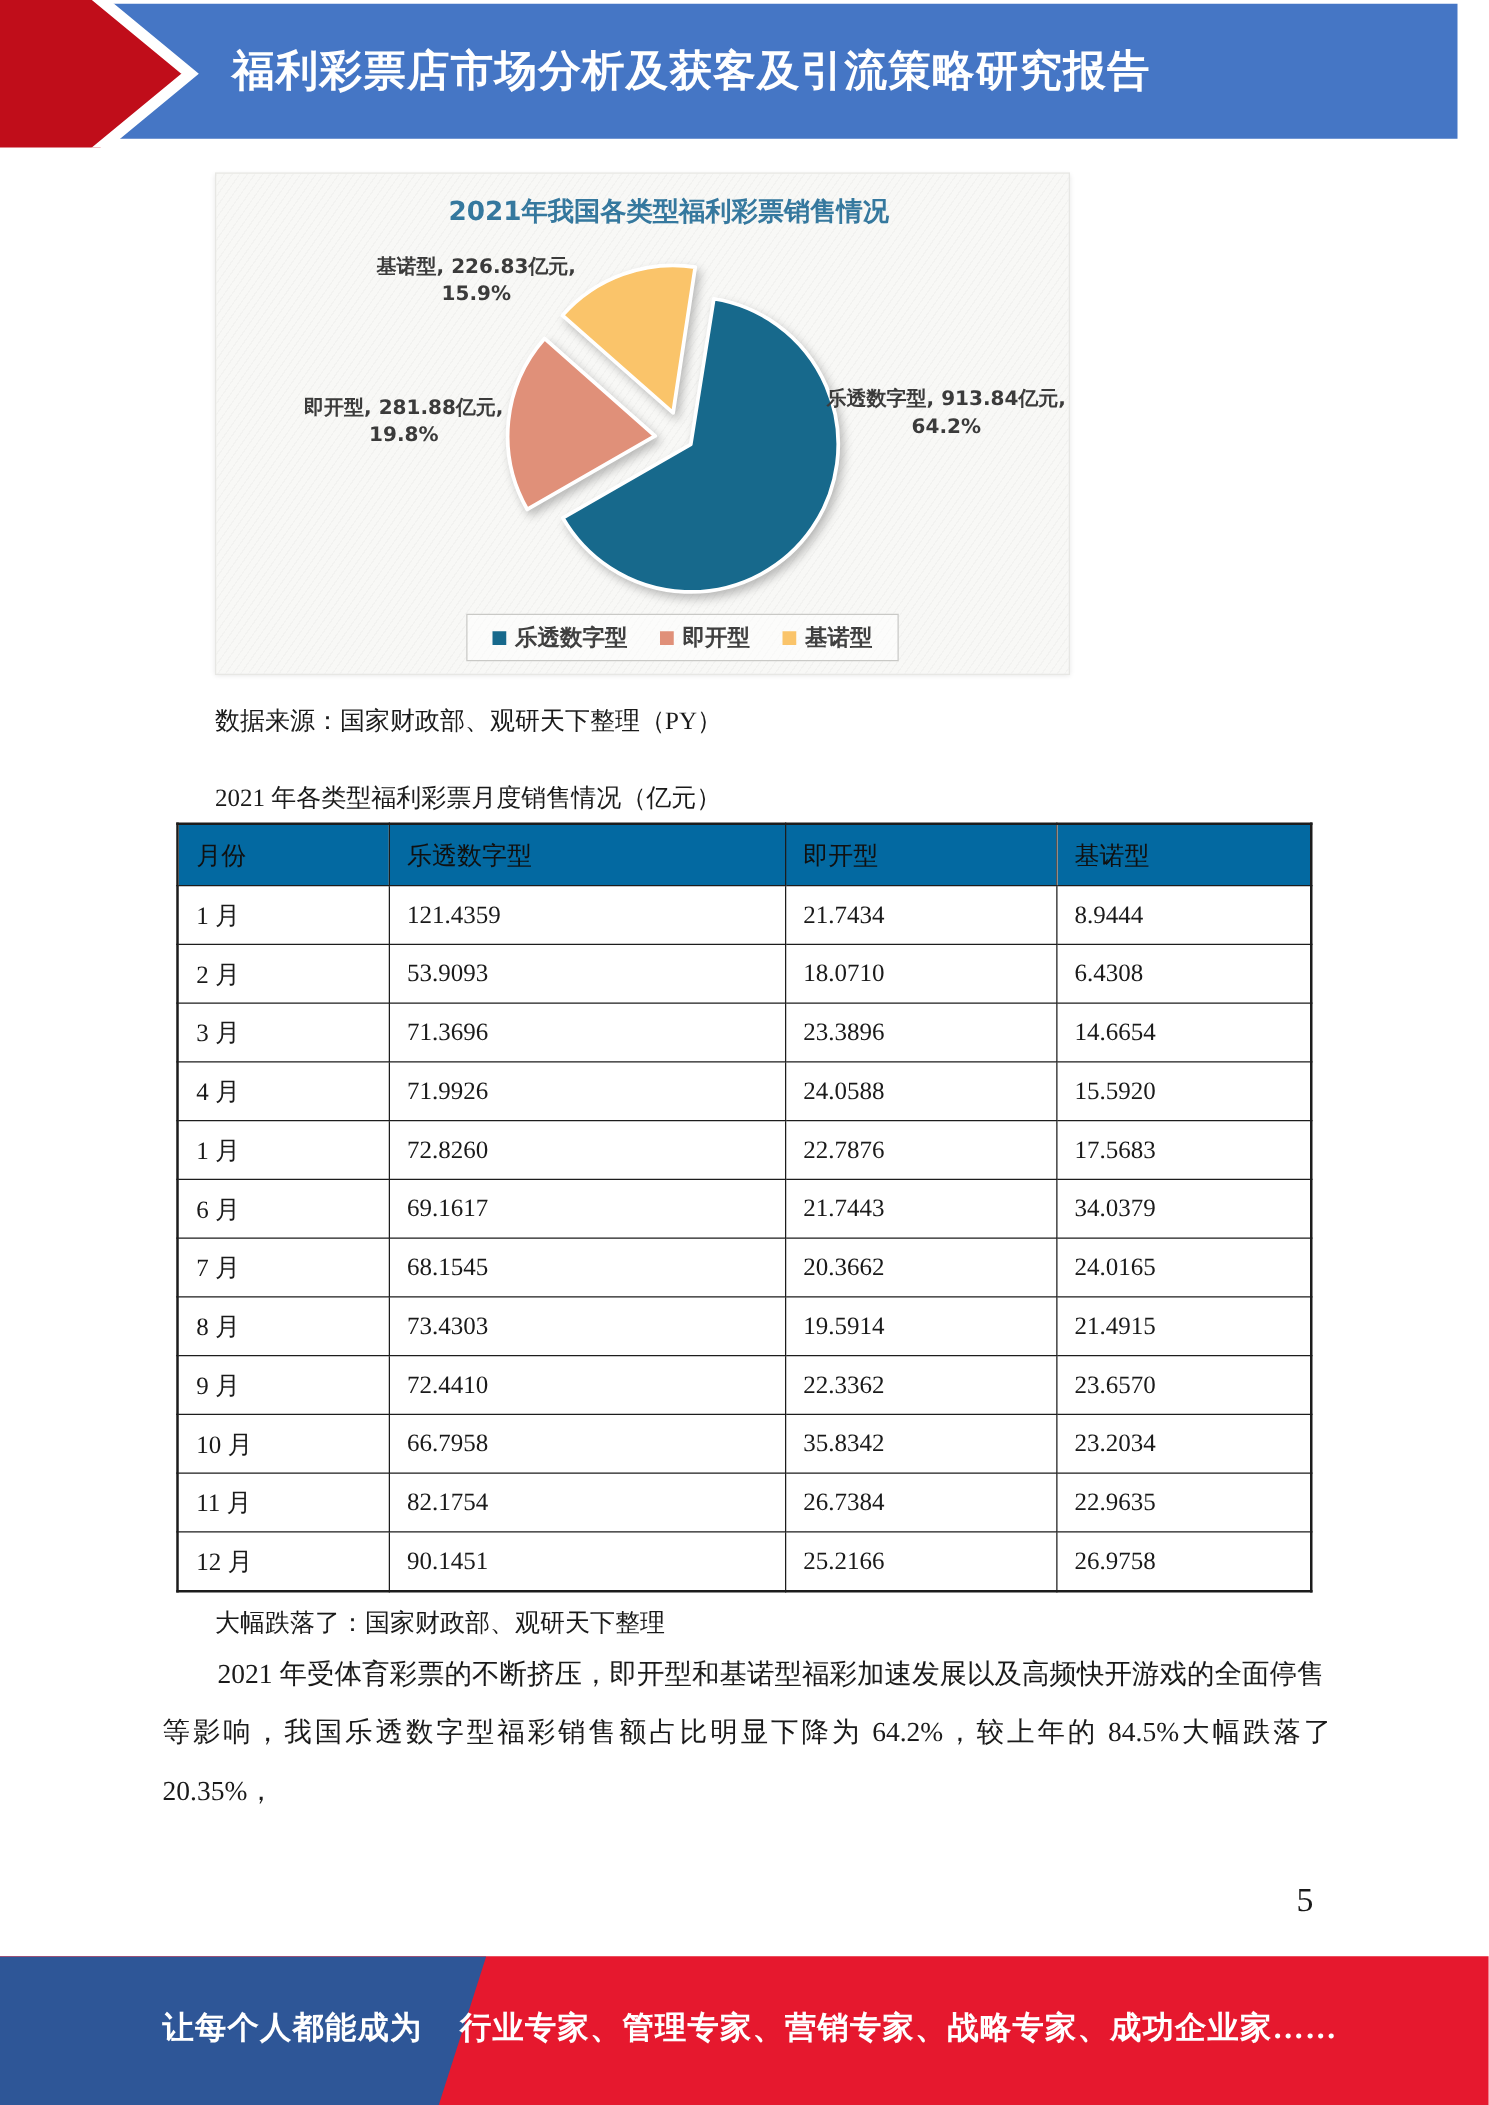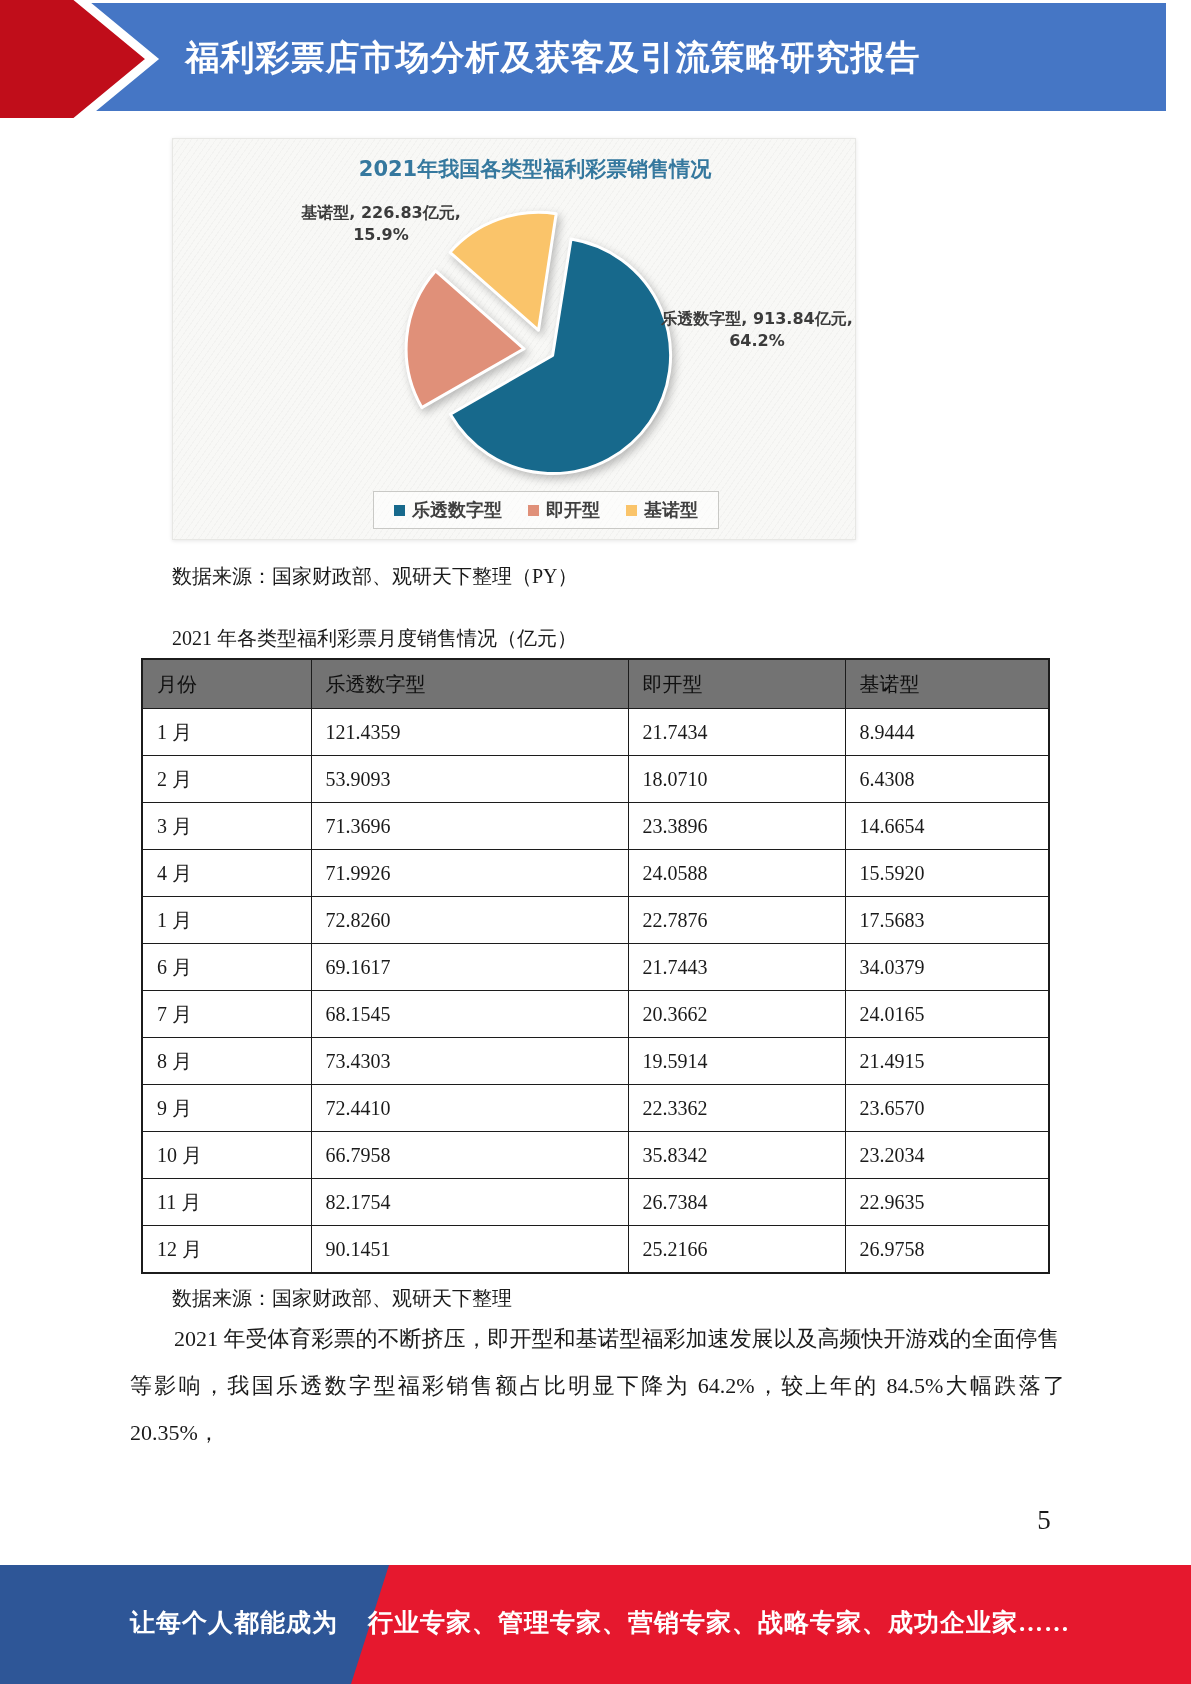--- a/index.html
+++ b/index.html
@@ -59,21 +59,21 @@
   .source-note-2{position:absolute;left:172px;top:1285px;font-size:20px;}
   
   .data-table{
     position:absolute;left:141px;top:658px;border-collapse:collapse;
     font-size:20px;table-layout:fixed;
   }
   .data-table td,.data-table th{
     border:1.5px solid #1c1c1c;padding:0 0 0 14px;text-align:left;
     font-weight:normal;overflow:hidden;white-space:nowrap;
   }
-  .data-table th{height:48px;background:#737373;color:#101010;}
+  .data-table th{height:48px;background:#0369a1;color:#101010;}
   .data-table td{height:46px;background:#ffffff;}
   .data-table{border:2.5px solid #1c1c1c;}
   
   .body-paragraph{position:absolute;left:130px;top:1315px;width:935px;font-size:22px;}
   .body-paragraph .para-line{line-height:47px;text-align:justify;}
   .para-line-1{text-indent:2em;}
   
   .page-number{position:absolute;left:1022px;top:1505px;width:44px;text-align:center;font-size:27px;}
   
   .footer{position:absolute;left:0;top:1565px;width:1191px;height:119px;}
@@ -106,20 +106,24 @@
 
   <svg class="pie-svg" width="684" height="402" viewBox="0 0 684 402">
       <path d="M 379.58826078102743 216.53815159301405 L 398.0475276557747 99.99092740278779 A 118 118 0 1 1 277.2739180436176 275.32399402307396 Z" fill="#17698C" stroke="#ffffff" stroke-width="3" stroke-linejoin="round" style="filter: drop-shadow(3px 4px 4px rgba(110,110,110,0.45));"></path>
       <path d="M 351.1110776264114 209.79204227327327 L 248.79673488900153 268.57788470333315 A 118 118 0 0 1 262.59797141001707 131.7572421650824 Z" fill="#E09079" stroke="#ffffff" stroke-width="3" stroke-linejoin="round" style="filter: drop-shadow(3px 4px 4px rgba(110,110,110,0.45));"></path>
       <path d="M 365.48277362638737 191.32413707610098 L 276.9696674099931 113.28933696791013 A 118 118 0 0 1 383.2093931426366 74.66323119702712 Z" fill="#FAC46A" stroke="#ffffff" stroke-width="3" stroke-linejoin="round" style="filter: drop-shadow(3px 4px 4px rgba(110,110,110,0.45));"></path>
     </svg>
 
   <div class="callout callout-keno">
     <div>基诺型, 226.83亿元,</div>
     <div>15.9%</div>
+  </div>
+  <div class="callout callout-jikai">
+    <div>即开型, 281.88亿元,</div>
+    <div>19.8%</div>
   </div>
   <div class="callout callout-letou">
     <div>乐透数字型, 913.84亿元,</div>
     <div>64.2%</div>
   </div>
 
   <div class="chart-legend">
       <span class="legend-item">
         <span class="legend-swatch" style="background: rgb(23, 105, 140);"></span>
         <span>乐透数字型</span>
@@ -223,21 +227,21 @@
       </tr>
       <tr>
         <td>12 月</td>
         <td>90.1451</td>
         <td>25.2166</td>
         <td>26.9758</td>
       </tr>
     </tbody>
 </table>
 
-<div class="source-note-2">数据来源：国家财政部、观研天下整理</div>
+<div class="source-note-2">大幅跌落了：国家财政部、观研天下整理</div>
 
 <div class="body-paragraph">
   <div class="para-line para-line-1">2021 年受体育彩票的不断挤压，即开型和基诺型福彩加速发展以及高频快开游戏的全面停售</div>
   <div class="para-line">等影响，我国乐透数字型福彩销售额占比明显下降为 64.2%，较上年的 84.5%大幅跌落了 20.35%，</div>
 </div>
 
 <div class="page-number">5</div>
 
 <div class="footer">
   <div class="footer-red"></div>

